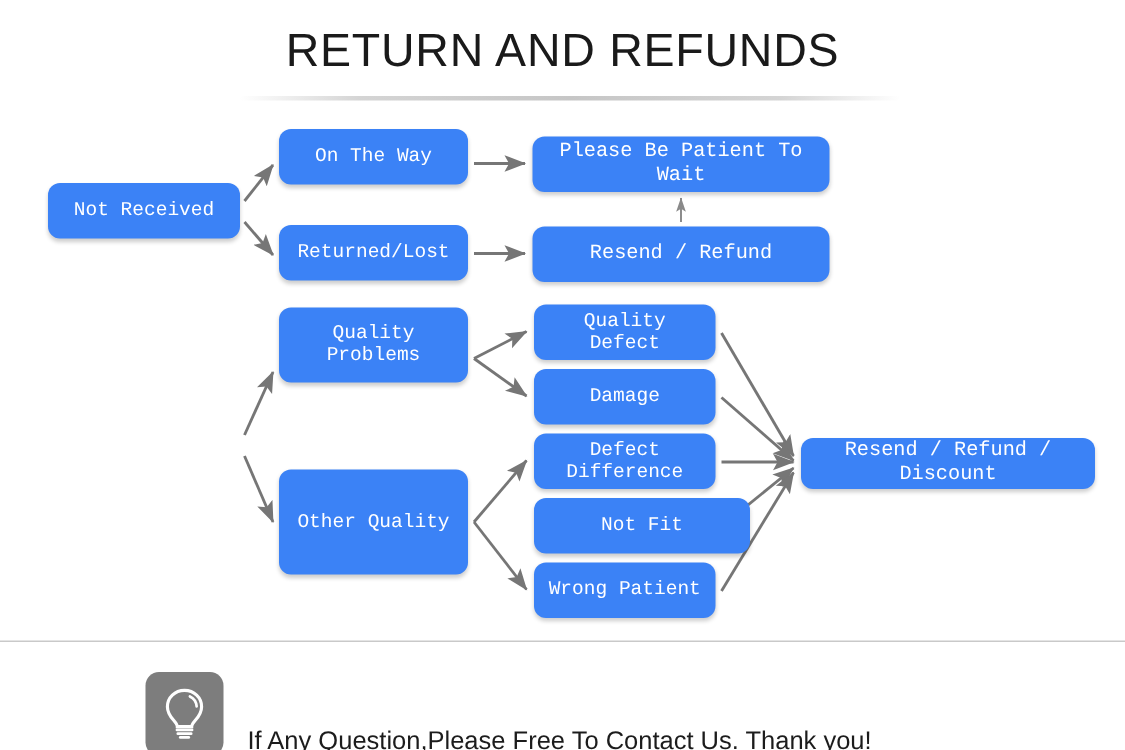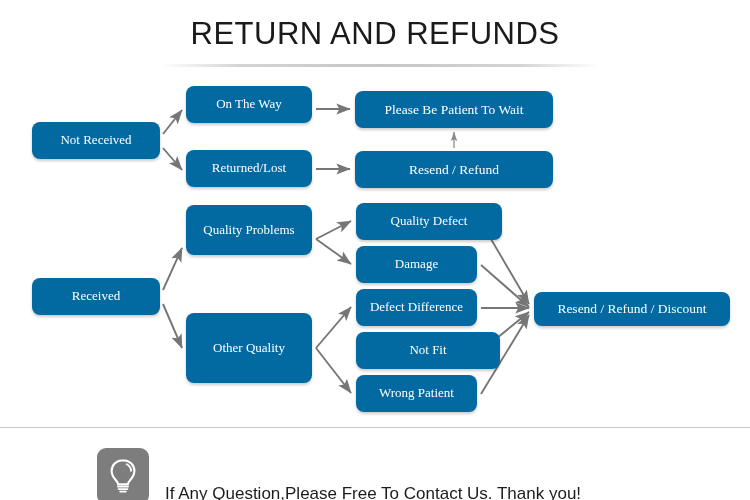--- a/index.html
+++ b/index.html
@@ -53,29 +53,29 @@
     position: absolute;
     left: 0;
     top: 0;
     width: 750px;
     height: 500px;
     pointer-events: none;
   }
 
   .node {
     position: absolute;
-    background: #0369a1;
+    background: #3b82f6;
     color: #ffffff;
     border-radius: 8px;
     display: flex;
     align-items: center;
     justify-content: center;
     text-align: center;
     font-size: 13px;
-    font-family: Liberation Serif, serif;
+    font-family: Liberation Mono, monospace;
     box-shadow: 0 2px 3px rgba(0,0,0,0.20);
     box-sizing: border-box;
     padding: 2px 6px;
     line-height: 1.15;
     z-index: 2;
   }
   .node.wide { font-size: 13.5px; }
 
   
   .footer-rule {
@@ -163,27 +163,26 @@
   <div class="node" style="left:32px;  top:122px; width:128px; height:37px;">Not Received</div>
 
   <div class="node" style="left:186px; top:86px;  width:126px; height:37px;">On The Way</div>
 
   <div class="node" style="left:186px; top:150px; width:126px; height:37px;">Returned/Lost</div>
 
   <div class="node wide" style="left:355px; top:91px;  width:198px; height:37px;">Please Be Patient To Wait</div>
 
   <div class="node wide" style="left:355px; top:151px; width:198px; height:37px;">Resend / Refund</div>
 
-  <div class="node" style="left:32px;  top:278px; width:128px; height:37px;">Received</div>
 
   <div class="node" style="left:186px; top:205px; width:126px; height:50px;">Quality Problems</div>
 
   <div class="node" style="left:186px; top:313px; width:126px; height:70px;">Other Quality</div>
 
-  <div class="node" style="left:356px; top:203px; width:146px; height:37px;">Quality Defect</div>
+  <div class="node" style="left:356px; top:203px; width:121px; height:37px;">Quality Defect</div>
 
   <div class="node" style="left:356px; top:246px; width:121px; height:37px;">Damage</div>
 
   <div class="node" style="left:356px; top:289px; width:121px; height:37px;">Defect Difference</div>
 
   <div class="node" style="left:356px; top:332px; width:144px; height:37px;">Not Fit</div>
 
   <div class="node" style="left:356px; top:375px; width:121px; height:37px;">Wrong Patient</div>
 
   <div class="node wide" style="left:534px; top:292px; width:196px; height:34px;">Resend / Refund / Discount</div>

